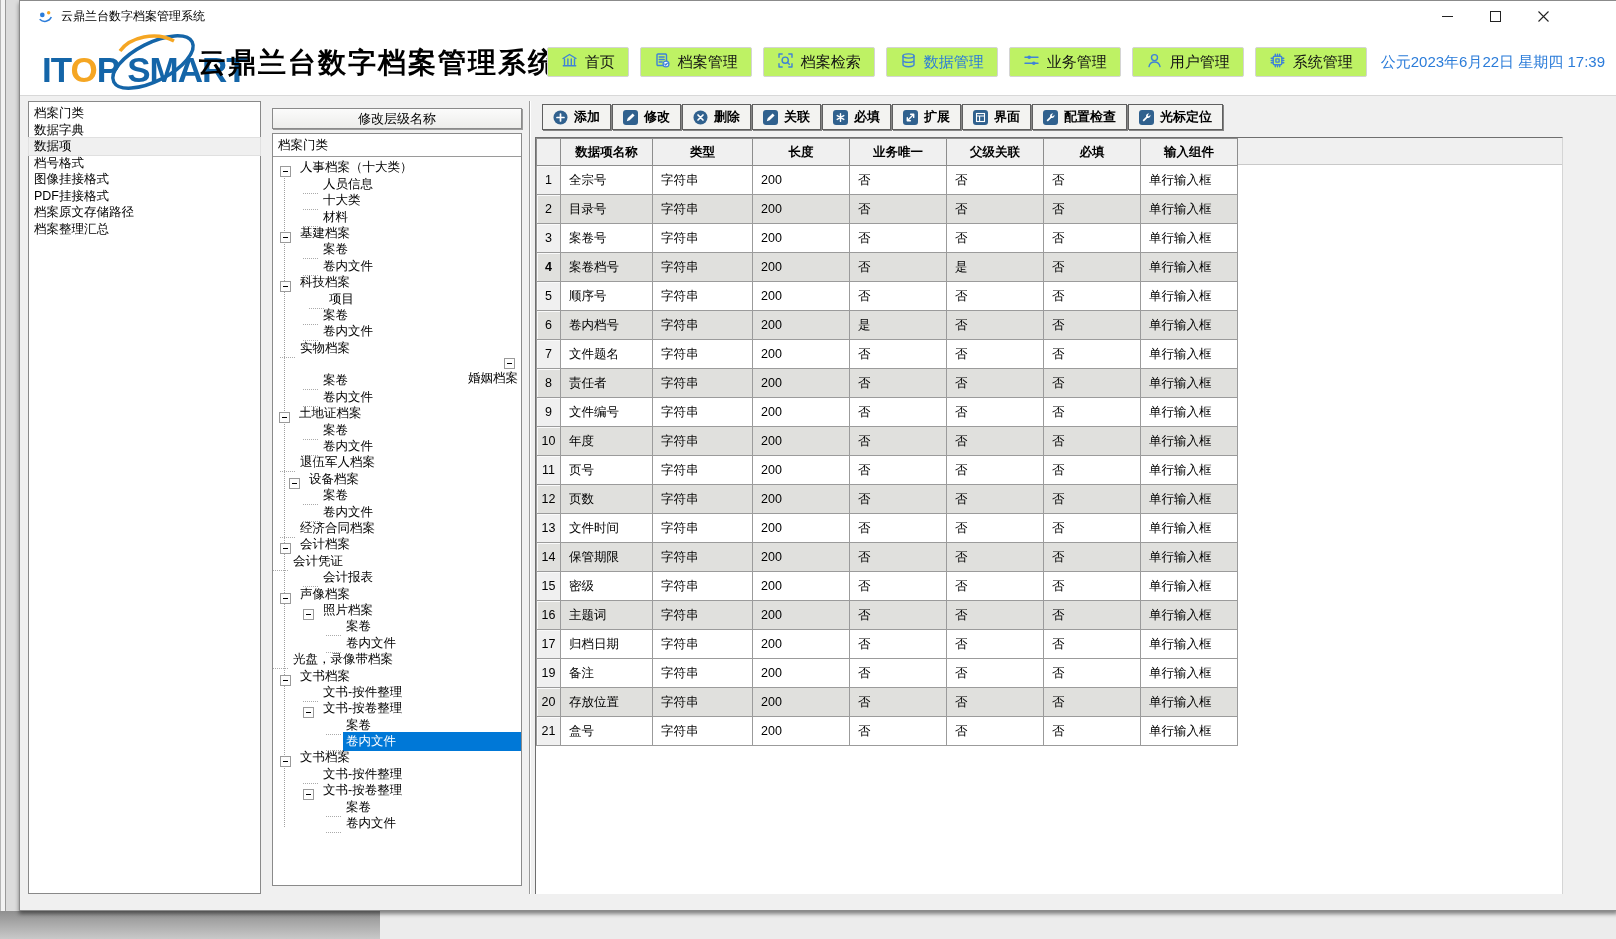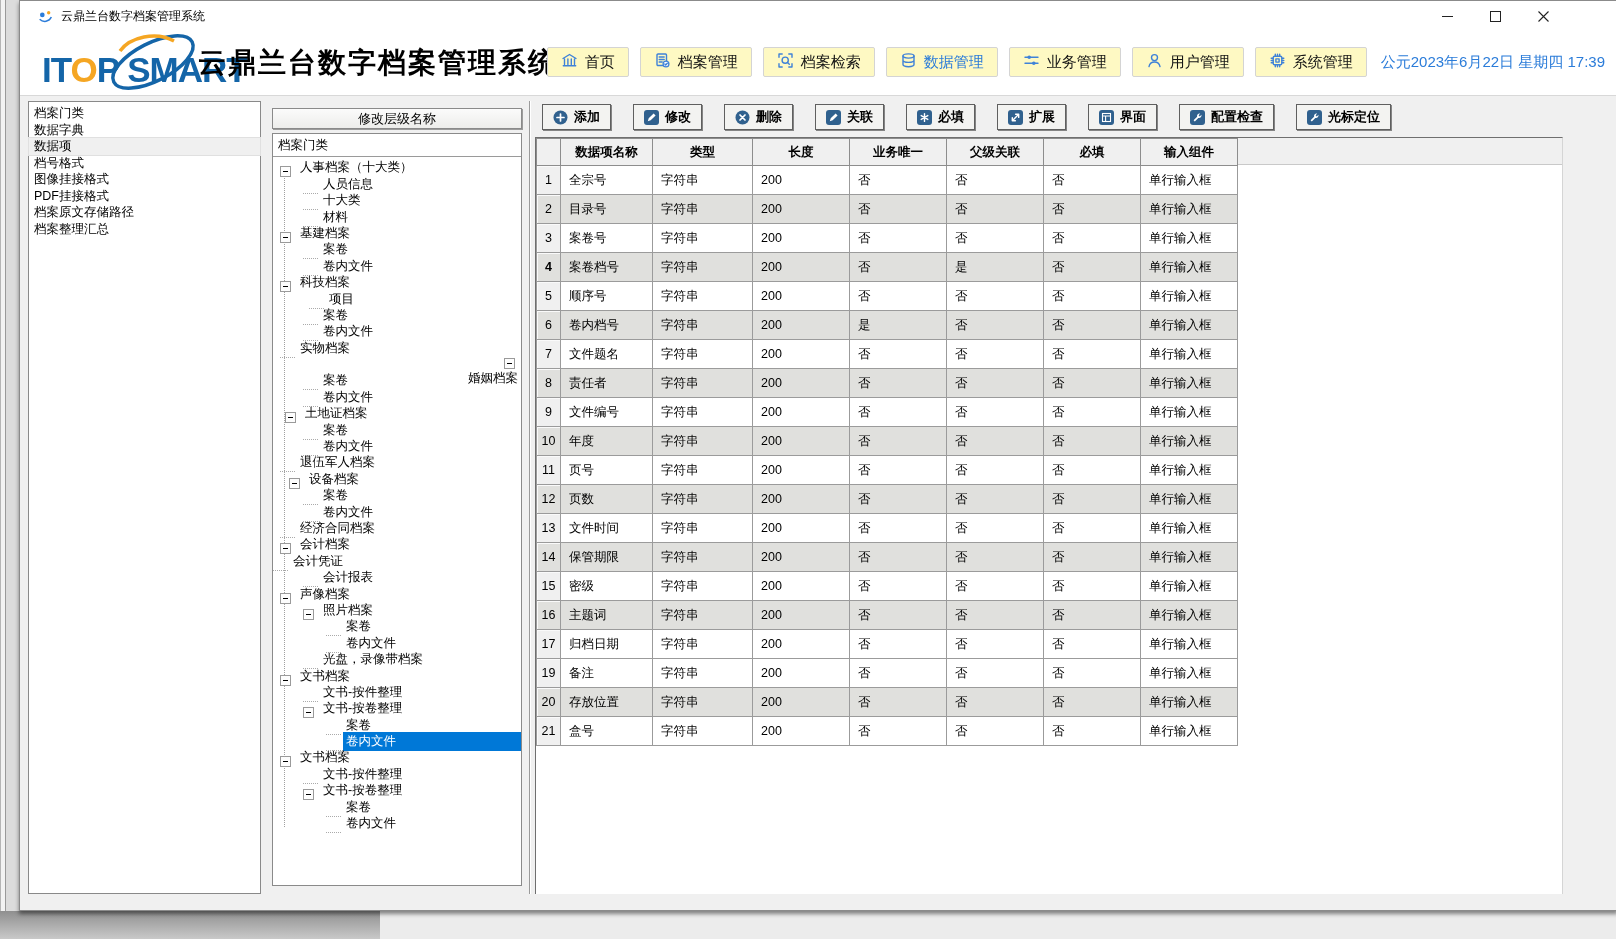--- a/index.html
+++ b/index.html
@@ -35,21 +35,21 @@
   .header{position:absolute;left:0;top:30px;right:0;height:64px;background:#fff;
     border-bottom:1px solid #d8d8d8;}
   .logo{position:absolute;left:12px;top:7px;width:170px;height:50px;}
   .logo-swoosh{position:absolute;left:66px;top:-5px;pointer-events:none;}
   .logo-text{position:absolute;left:2px;top:12px;font-weight:bold;font-size:35px;
     letter-spacing:-1px;white-space:nowrap;margin-left:8px;}
   .app-title{position:absolute;left:178px;top:13px;margin:0;font-size:28px;font-weight:bold;
     color:#000;letter-spacing:2px;white-space:nowrap;}
   .header-right{position:absolute;right:12px;top:16px;height:30px;display:flex;
     align-items:center;gap:11px;}
-  .nav-btn{display:flex;align-items:center;gap:7px;border:1px solid #d4d4d4;background:#fef9c3;
+  .nav-btn{display:flex;align-items:center;gap:7px;border:1px solid #d4d4d4;background:#bef264;
     padding:0 13px;height:30px;font-size:15px;color:#141414;border-radius:2px;box-sizing:border-box;
     white-space:nowrap;cursor:default;}
   .nav-btn.active{color:#2b7cd9;}
   .nav-btn svg{width:17px;height:17px;flex:none;}
   .datetime{color:#2b7cd9;font-size:15px;white-space:nowrap;margin-left:3px;}
   
   .sidebar{position:absolute;left:8px;top:100px;width:233px;height:793px;background:#fff;
     border:1px solid #898989;box-sizing:border-box;padding-top:3px;}
   .side-item{height:16.5px;line-height:16.5px;font-size:12.5px;padding-left:5px;
     white-space:nowrap;cursor:default;}
@@ -69,21 +69,21 @@
   .expander{width:9px;height:9px;border:1px solid #9a9a9a;background:#fdfdfd;flex:none;
     position:relative;margin-right:6px;box-sizing:content-box;}
   .expander::before{content:"";position:absolute;left:2px;top:4px;width:5px;height:1px;background:#000;}
   .leaf-stub{width:15px;height:1px;border-bottom:1px dotted #aaa;flex:none;margin-right:2px;}
   .tree-label{padding:1px 3px;}
   .tree-node.selected .tree-label{background:#0078d7;color:#fff;flex:1;}
   
   .splitter{position:absolute;left:509px;top:100px;width:1px;height:793px;background:#9a9a9a;
     box-shadow:1px 0 0 #ffffff;}
   
-  .toolbar{position:absolute;left:522px;top:103px;display:flex;gap:22px;}
+  .toolbar{position:absolute;left:522px;top:103px;display:flex;gap:1px;}
   .tool-btn{display:flex;align-items:center;gap:6px;height:26px;padding:0 10px;
     background:#f3f3f1;border:1px solid #5f5f5f;box-shadow:1px 1px 0 rgba(0,0,0,.45);
     font-size:13px;font-weight:bold;font-family:inherit;white-space:nowrap;cursor:default;}
   .tool-btn svg{width:15px;height:15px;flex:none;}
   
   .tablebox{position:absolute;left:515px;top:136px;width:1028px;height:757px;background:#fff;
     border-top:1px solid #6f6f6f;border-left:1px solid #6f6f6f;border-right:1px solid #d5d5d5;
     box-sizing:border-box;}
   .head-strip{position:absolute;left:0;top:0;right:0;height:27px;background:#f0f0f0;
     border-bottom:1px solid #c9c9c9;box-sizing:border-box;}
@@ -277,21 +277,21 @@
           <span class="tree-label">婚姻档案</span>
         </div>
         <div class="tree-node" style="padding-left: 30px;">
           <span class="leaf-stub"></span>
           <span class="tree-label">案卷</span>
         </div>
         <div class="tree-node" style="padding-left: 30px;">
           <span class="leaf-stub"></span>
           <span class="tree-label">卷内文件</span>
         </div>
-        <div class="tree-node" style="padding-left: 12px;">
+        <div class="tree-node" style="padding-left: 6px;">
           <span class="expander"></span>
           <span class="tree-label">土地证档案</span>
         </div>
         <div class="tree-node" style="padding-left: 30px;">
           <span class="leaf-stub"></span>
           <span class="tree-label">案卷</span>
         </div>
         <div class="tree-node" style="padding-left: 30px;">
           <span class="leaf-stub"></span>
           <span class="tree-label">卷内文件</span>
@@ -337,21 +337,21 @@
           <span class="tree-label">照片档案</span>
         </div>
         <div class="tree-node" style="padding-left: 53px;">
           <span class="leaf-stub"></span>
           <span class="tree-label">案卷</span>
         </div>
         <div class="tree-node" style="padding-left: 53px;">
           <span class="leaf-stub"></span>
           <span class="tree-label">卷内文件</span>
         </div>
-        <div class="tree-node" style="padding-left: 30px;">
+        <div class="tree-node" style="">
           <span class="leaf-stub"></span>
           <span class="tree-label">光盘，录像带档案</span>
         </div>
         <div class="tree-node" style="padding-left: 7px;">
           <span class="expander"></span>
           <span class="tree-label">文书档案</span>
         </div>
         <div class="tree-node" style="padding-left: 30px;">
           <span class="leaf-stub"></span>
           <span class="tree-label">文书-按件整理</span>

